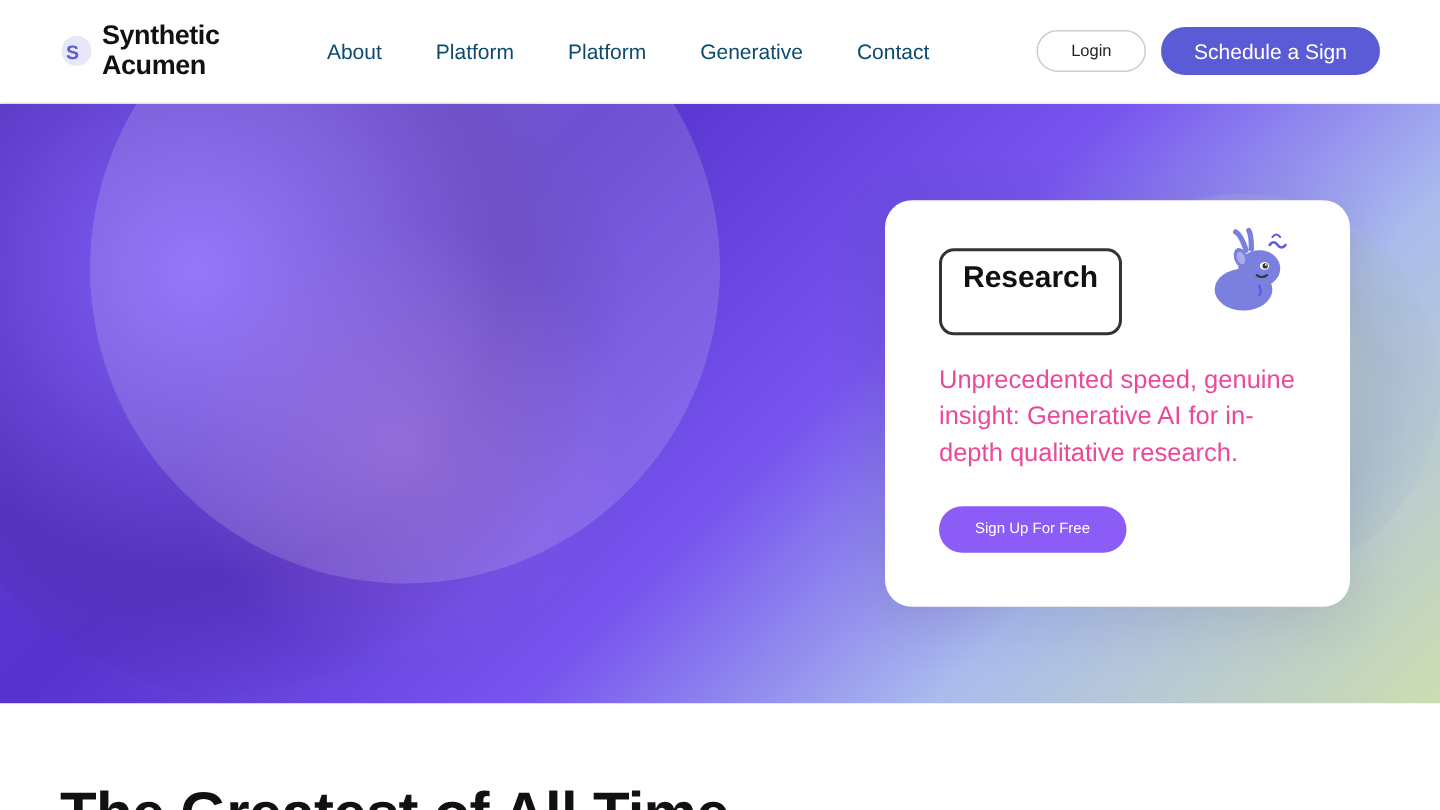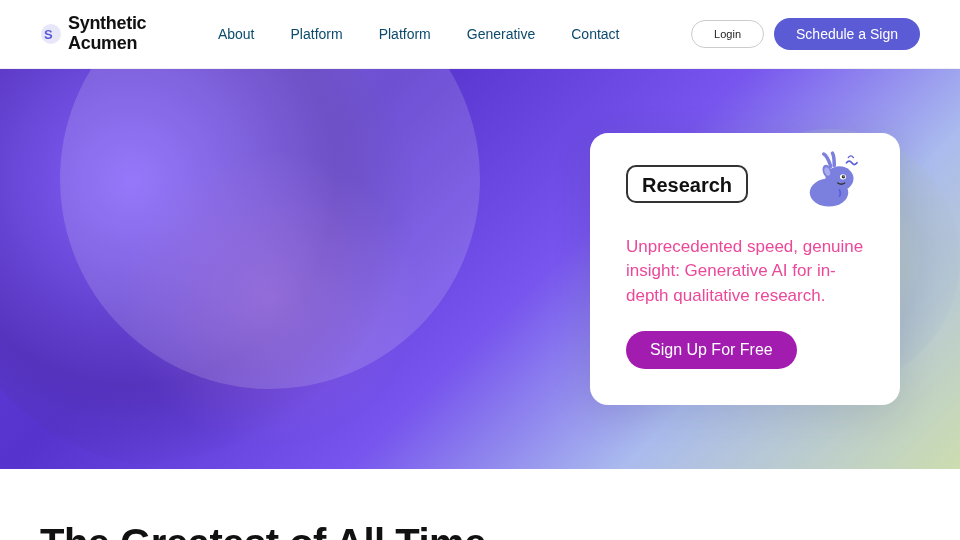--- a/index.html
+++ b/index.html
@@ -134,21 +134,21 @@
     }
     .card-badge-row {
       display: flex;
       align-items: flex-start;
       justify-content: space-between;
       margin-bottom: 18px;
     }
     .card-badge {
       border: 2.5px solid #333;
       border-radius: 10px;
-      padding: 6px 14px 4px 14px;
+      padding: 6px 14px 24px 14px;
       display: inline-block;
     }
     .card-badge-text {
       font-size: 20px;
       font-weight: 700;
       color: #111;
       line-height: 1.2;
     }
     .goat-mascot {
       width: 70px;
@@ -157,26 +157,26 @@
       margin-top: -18px;
     }
     .card-description {
       font-size: 17px;
       color: #ec4899;
       line-height: 1.45;
       margin-bottom: 22px;
       font-weight: 400;
     }
     .btn-signup {
-      background: #a21caf;
+      background: #8b5cf6;
       color: #fff;
       border: none;
       border-radius: 22px;
       padding: 10px 24px;
-      font-size: 16px;
+      font-size: 10px;
       cursor: pointer;
       font-weight: 500;
     }
 
     
     .below-fold {
       padding: 52px 40px 30px 40px;
       background: #fff;
     }
     .below-fold h2 {

